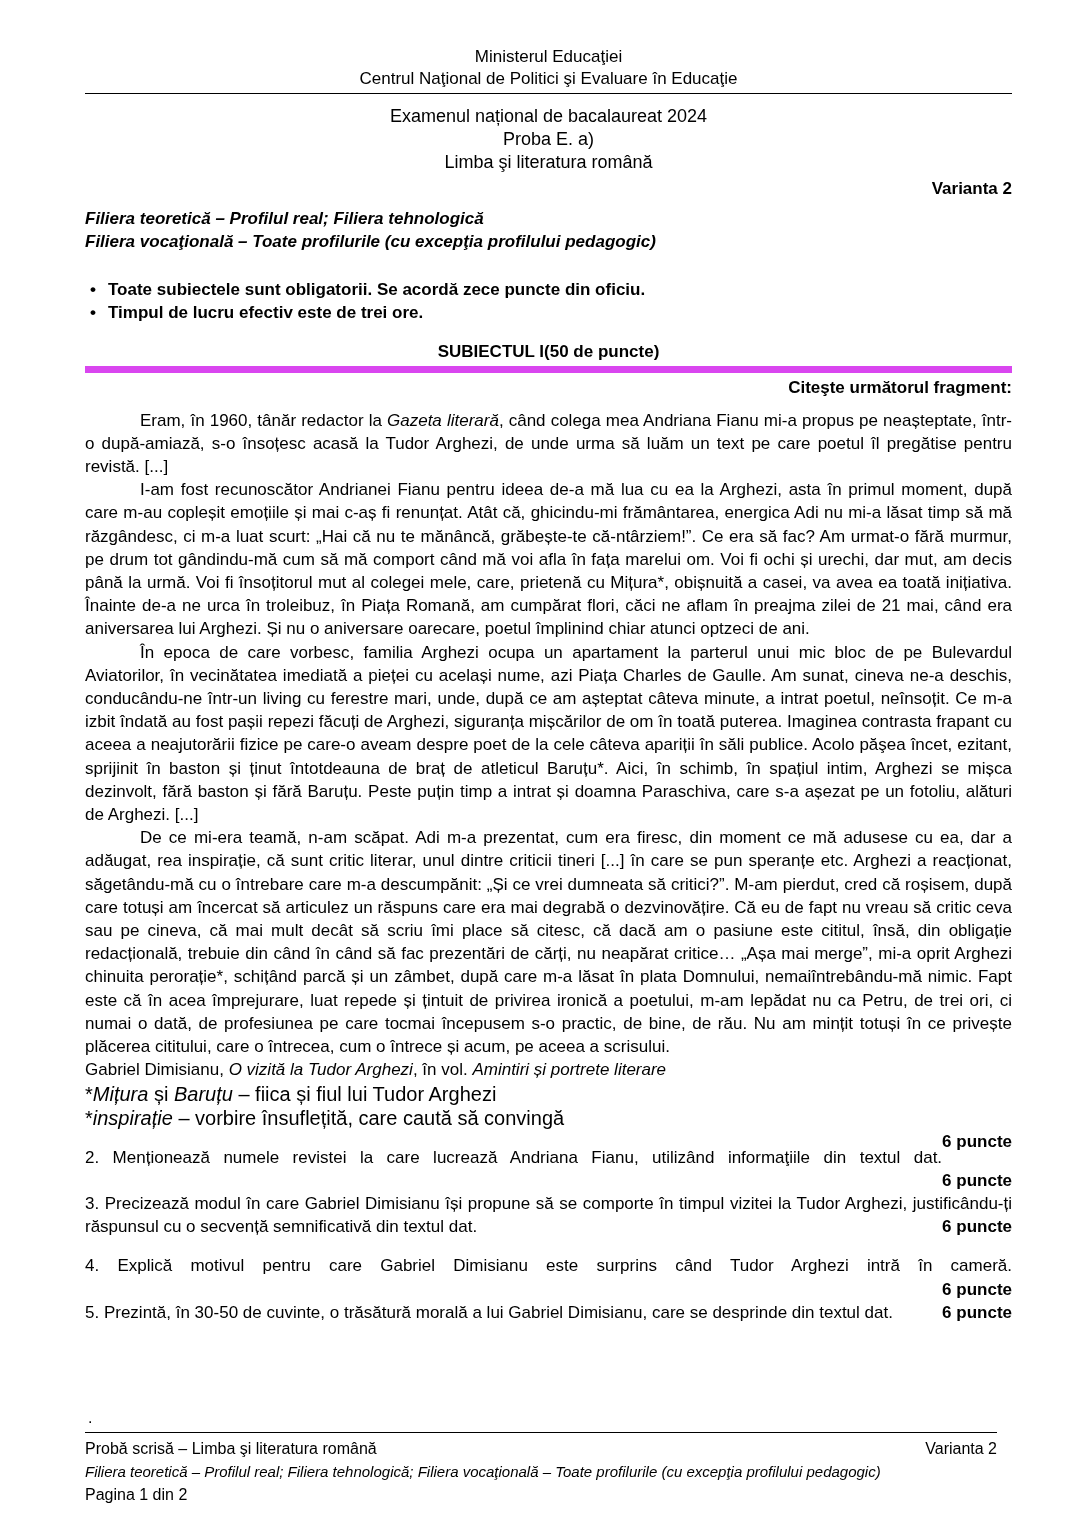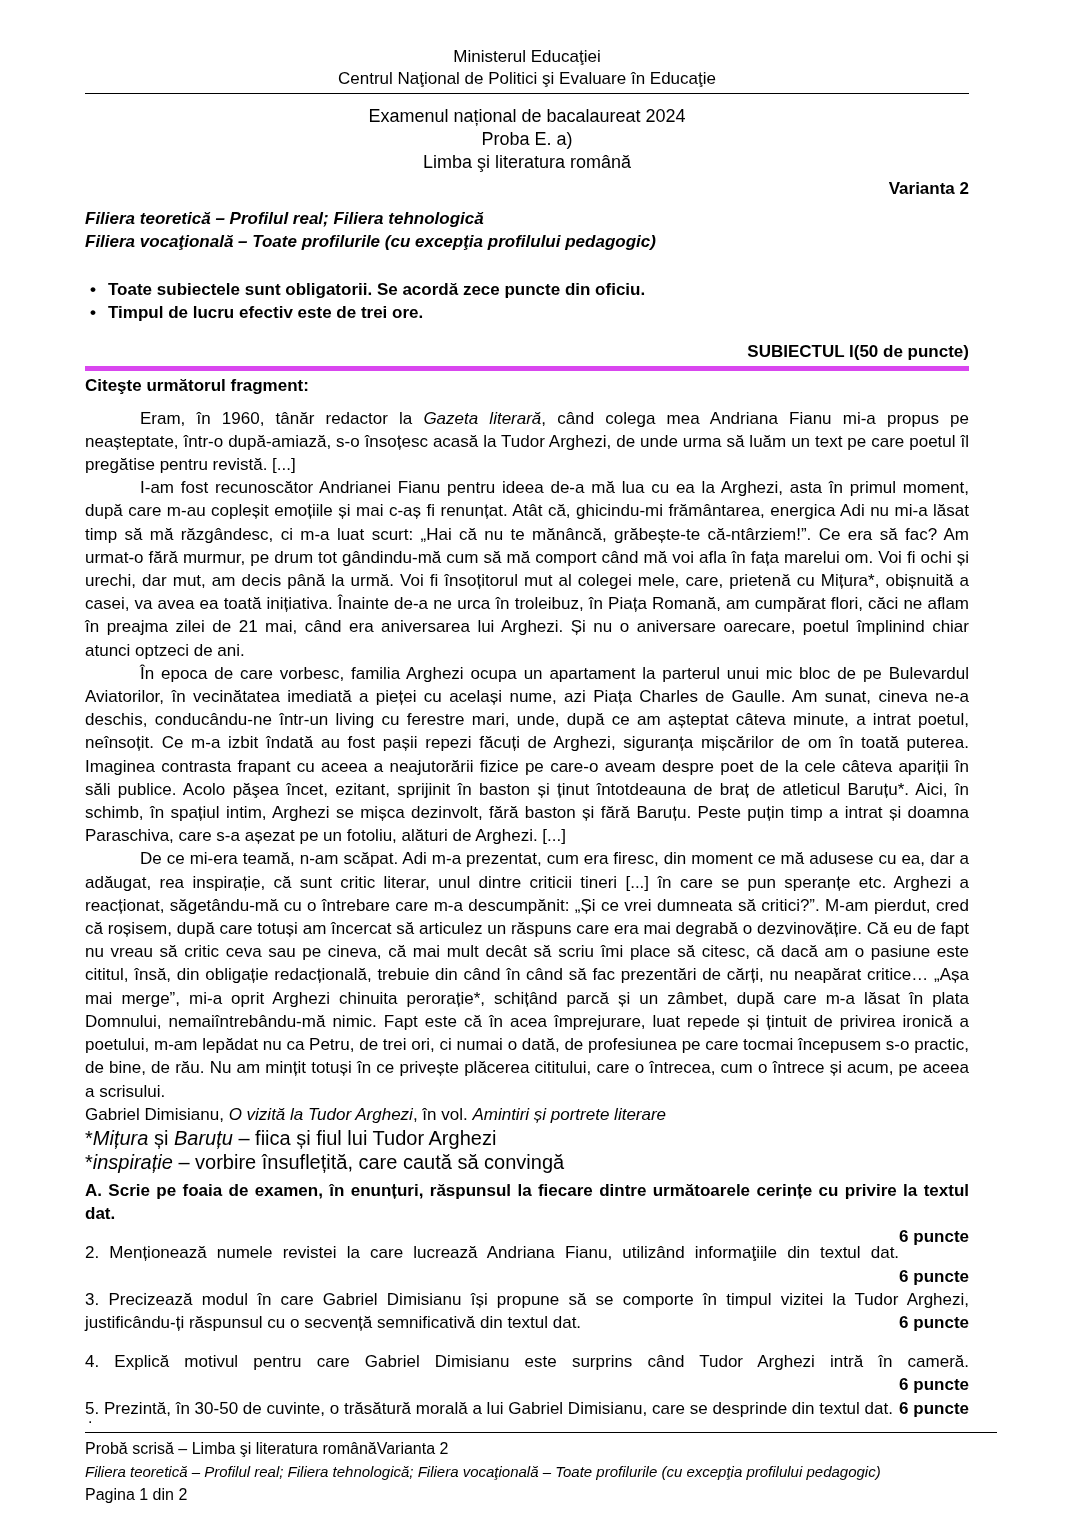--- a/index.html
+++ b/index.html
@@ -1,45 +1,45 @@
 <!DOCTYPE html>
 <html><head>
 <meta charset="utf-8">
 <style>
   html,body{margin:0;padding:0;background:#ffffff;}
   .page{
     width:1070px;height:1518px;background:#ffffff;color:#000000;
     font-family:"Liberation Sans", sans-serif;font-size:17px;line-height:23.2px;
-    position:relative;box-sizing:border-box;padding:46px 101px 0 85px;
+    position:relative;box-sizing:border-box;padding:46px 58px 0 85px;
     overflow:hidden;
   }
   .center{text-align:center;}
   .it{font-style:italic;}
   .hdr{line-height:22px;border-bottom:1.5px solid #000;padding-bottom:3px;}
   .title-block{margin-top:11px;font-weight:normal;font-size:18px;line-height:23px;}
   .variant-line{text-align:right;font-weight:bold;margin-top:3px;}
   .filiera{font-weight:bold;font-style:italic;margin-top:7px;line-height:23px;}
   .bullets{margin-top:25px;font-weight:bold;line-height:23px;}
   .bullet-char{display:inline-block;width:18px;padding-left:5px;}
-  .subject-row{display:flex;justify-content:flex-end;font-weight:bold;
-    border-bottom:5px solid #d946ef;padding-bottom:3px;margin-top:16px;}
-  .intro{font-weight:bold;margin-top:3px;}
+  .subject-row{display:flex;justify-content:center;font-weight:bold;
+    border-bottom:7px solid #d946ef;padding-bottom:3px;margin-top:16px;}
+  .intro{font-weight:bold;margin-top:3px;text-align:right;}
   .fragment{margin-top:9px;}
   .para{text-align:justify;text-indent:55px;}
   .attribution{text-align:left;}
   .footnotes{font-size:20px;line-height:24px;}
   .sectionA{font-weight:bold;text-align:justify;margin-top:5px;}
   .q{text-align:justify;}
   .q .pts{float:right;font-weight:bold;}
   .just-last{text-align-last:justify;margin-top:16px;}
   .pts-line{text-align:right;font-weight:bold;}
   .stray{position:absolute;left:88px;top:1406px;font-size:16px;}
   .footer{position:absolute;left:85px;right:73px;top:1432px;
     border-top:1.5px solid #000;padding-top:4px;font-size:16px;line-height:23px;}
-  .footer-row1{display:flex;}
+  .footer-row1{display:flex;justify-content:space-between;}
   .footer-row2{font-style:italic;font-size:15px;}
   .footer-row3{}
 </style>
 </head>
 <body>
 
 <div class="page">
 
   <div class="hdr center">
     <div>Ministerul Educaţiei</div>
@@ -77,21 +77,20 @@
     <div class="para"><span>În epoca de care vorbesc, familia Arghezi ocupa un apartament la parterul unui mic bloc de pe Bulevardul Aviatorilor, în vecinătatea imediată a pieței cu același nume, azi Piața Charles de Gaulle. Am sunat, cineva ne-a deschis, conducându-ne într-un living cu ferestre mari, unde, după ce am așteptat câteva minute, a intrat poetul, neînsoțit. Ce m-a izbit îndată au fost pașii repezi făcuți de Arghezi, siguranța mișcărilor de om în toată puterea. Imaginea contrasta frapant cu aceea a neajutorării fizice pe care-o aveam despre poet de la cele câteva apariții în săli publice. Acolo păşea încet, ezitant, sprijinit în baston și ținut întotdeauna de braț de atleticul Baruțu*. Aici, în schimb, în spațiul intim, Arghezi se mișca dezinvolt, fără baston și fără Baruțu. Peste puțin timp a intrat și doamna Paraschiva, care s-a așezat pe un fotoliu, alături de Arghezi. [...]</span></div>
     <div class="para"><span>De ce mi-era teamă, n-am scăpat. Adi m-a prezentat, cum era firesc, din moment ce mă adusese cu ea, dar a adăugat, rea inspirație, că sunt critic literar, unul dintre criticii tineri [...] în care se pun speranțe etc. Arghezi a reacționat, săgetându-mă cu o întrebare care m-a descumpănit: „Și ce vrei dumneata să critici?”. M-am pierdut, cred că roșisem, după care totuși am încercat să articulez un răspuns care era mai degrabă o dezvinovățire. Că eu de fapt nu vreau să critic ceva sau pe cineva, că mai mult decât să scriu îmi place să citesc, că dacă am o pasiune este cititul, însă, din obligație redacțională, trebuie din când în când să fac prezentări de cărți, nu neapărat critice… „Așa mai merge”, mi-a oprit Arghezi chinuita perorație*, schițând parcă și un zâmbet, după care m-a lăsat în plata Domnului, nemaiîntrebându-mă nimic. Fapt este că în acea împrejurare, luat repede și țintuit de privirea ironică a poetului, m-am lepădat nu ca Petru, de trei ori, ci numai o dată, de profesiunea pe care tocmai începusem s-o practic, de bine, de rău. Nu am mințit totuși în ce privește plăcerea cititului, care o întrecea, cum o întrece și acum, pe aceea a scrisului.</span></div>
     <div class="attribution"><span>Gabriel Dimisianu</span><span>, </span><span class="it">O vizită la Tudor Arghezi</span><span>, în vol. </span><span class="it">Amintiri și portrete literare</span></div>
   </div>
 
   <div class="footnotes">
     <div><span>*</span><span class="it">Mițura</span><span> și </span><span class="it">Baruțu</span><span> – fiica și fiul lui Tudor Arghezi</span></div>
     <div><span>*</span><span class="it">inspirație</span><span> – vorbire însuflețită, care caută să convingă</span></div>
   </div>
 
-  <div class="sectionA">A. Scrie pe foaia de examen, în enunțuri, răspunsul la fiecare dintre următoarele cerințe cu privire la textul dat.</div>
 
   <div class="q">
     <span class="pts">6 puncte</span>
   </div>
 
   <div>
     <div class="q just-last">2. Menționează numele revistei la care lucrează Andriana Fianu, utilizând informaţiile din textul dat.</div>
     <div class="pts-line">6 puncte</div>
   </div>
 

